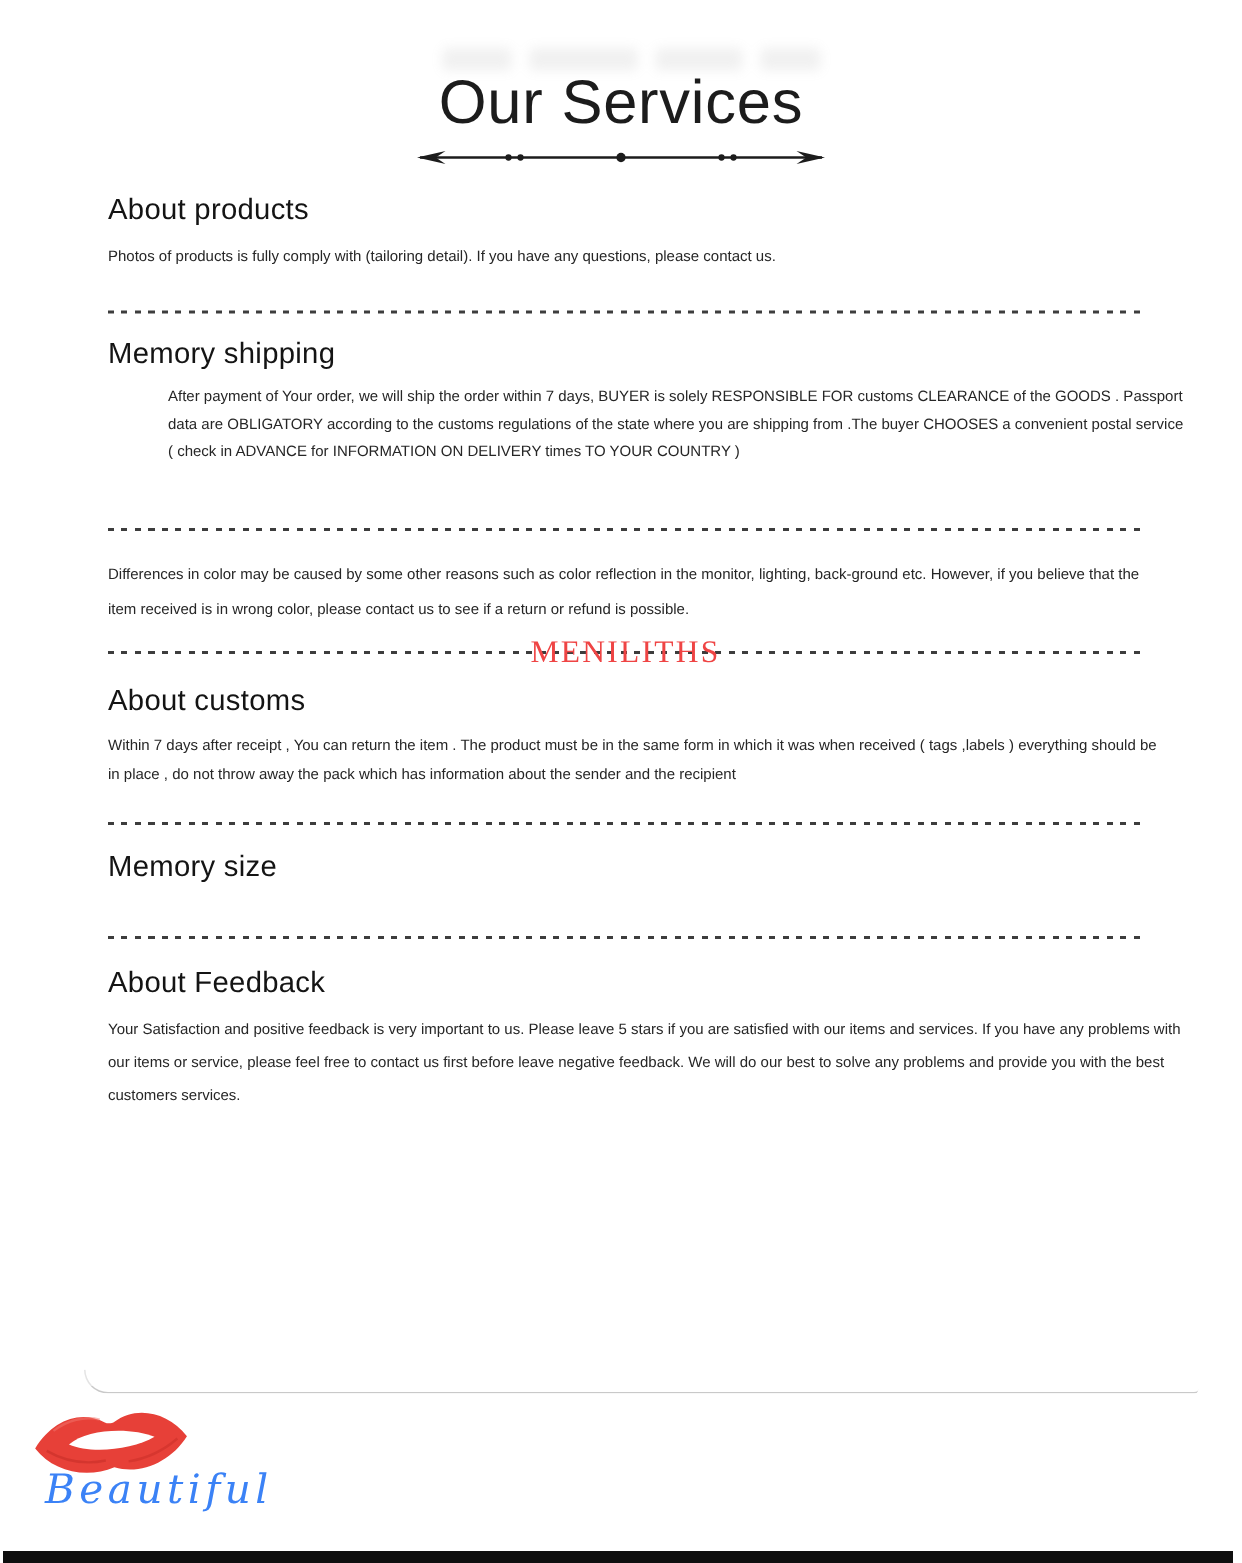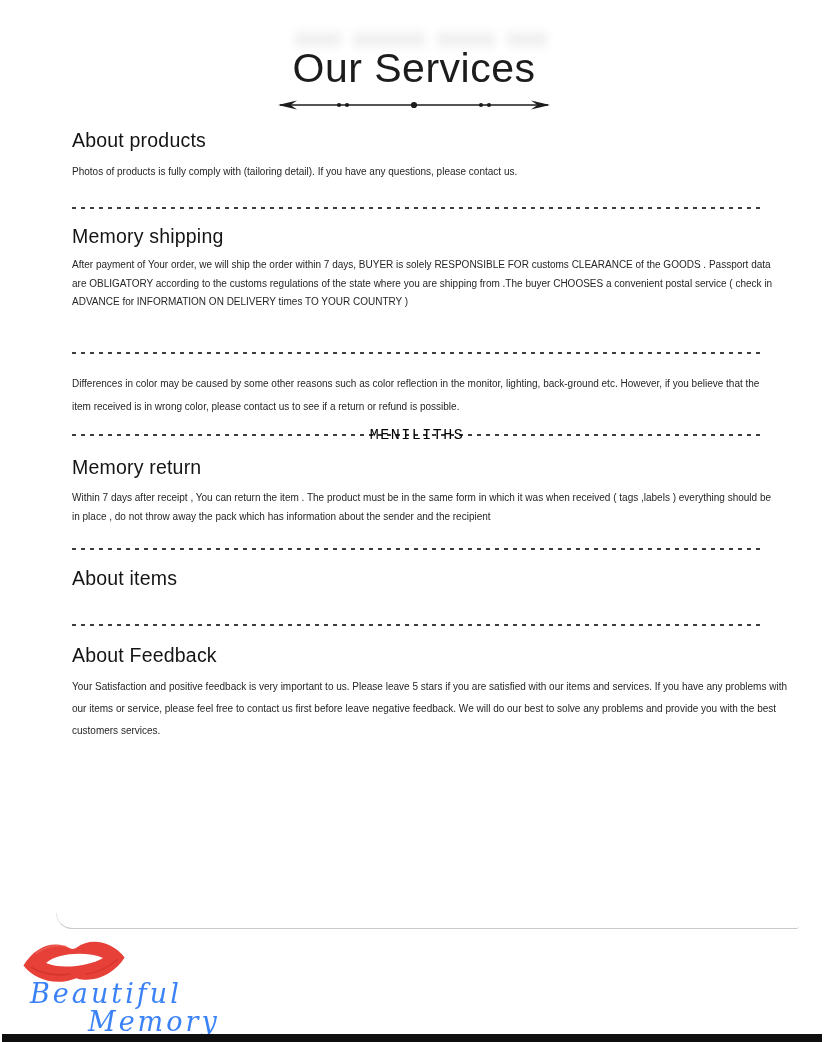--- a/index.html
+++ b/index.html
@@ -57,34 +57,34 @@
     height: 2px;
     width: 690px;
     background: repeating-linear-gradient(to right, #3d3d3d 0 4px, transparent 4px 9px);
   }
   .divider-wrap { position: relative; width: 690px; }
   .watermark-text {
     position: absolute;
     left: 50%;
     top: 50%;
     transform: translate(-50%, -50%);
-    font-family: Liberation Mono, monospace;
-    font-size: 15px;
+    font-family: Liberation Serif, serif;
+    font-size: 21px;
     letter-spacing: 1.5px;
-    color: #000000;
+    color: #ef4444;
     white-space: nowrap;
   }
 
   
   .h-products { margin-top: 15px; }
   .b-products { margin-top: 11px; line-height: 18px; max-width: 700px; }
   .d1 { margin-top: 26px; }
 
   .h-shipping { margin-top: 16px; }
-  .b-shipping { margin-top: 8px; line-height: 18.5px; max-width: 710px; }
+  .b-shipping { margin-top: 8px; line-height: 18.5px; max-width: 710px; margin-left: 40px; }
   .d2 { margin-top: 40px; }
 
   .h-color { margin-top: 17px; }
   .b-color { margin-top: 18px; line-height: 23px; max-width: 690px; }
   .d3 { margin-top: 16px; }
 
   .h-return { margin-top: 20px; }
   .b-return { margin-top: 9px; line-height: 19px; max-width: 705px; }
   .d4 { margin-top: 22px; }
 
@@ -178,27 +178,27 @@
 
     <div>
       <div class="section-body b-color">Differences in color may be caused by some other reasons such as color reflection in the monitor, lighting, back-ground etc. However, if you believe that the item received is in wrong color,  please contact us to see if a return or refund is possible.</div>
     </div>
     <div class="divider-wrap d3">
       <div class="dashed"></div>
       <span class="watermark-text">MENILITHS</span>
     </div>
 
     <div>
-      <div class="section-heading h-return">Memory return</div>
+      <div class="section-heading h-return">About customs</div>
       <div class="section-body b-return">Within 7 days after receipt , You can return the item . The product must be in the same form in which it was when received ( tags ,labels ) everything should be in place , do not throw away the pack which has information about the sender and the recipient</div>
     </div>
     <div class="dashed d4"></div>
 
     <div>
-      <div class="section-heading h-size">About items</div>
+      <div class="section-heading h-size">Memory size</div>
     </div>
     <div class="dashed d5"></div>
 
     <div>
       <div class="section-heading h-feedback">About Feedback</div>
       <div class="section-body b-feedback">Your Satisfaction and positive feedback is very important to us. Please leave 5 stars if you are satisfied with our items and services. If you have any problems with our items or service, please feel free to contact us first before leave negative feedback. We will do our best to solve any problems and provide you with the best customers services.</div>
     </div>
 
   </div>
 
@@ -208,18 +208,17 @@
     <path d="M6,52 C30,18 66,8 94,26 C97,28 103,28 106,26 C134,8 172,18 194,50
              C172,80 134,94 102,82 C66,94 26,82 6,52 Z" fill="#e74038"></path>
     <path d="M48,50 C72,32 126,34 154,48 C126,62 74,64 48,50 Z" fill="#ffffff"></path>
     <path d="M20,56 C44,72 70,76 92,73" stroke="#b3221c" stroke-width="3" fill="none" opacity="0.35"></path>
     <path d="M120,76 C144,74 166,64 182,52" stroke="#b3221c" stroke-width="3" fill="none" opacity="0.3"></path>
     <path d="M30,32 C48,20 70,16 88,22" stroke="#f2766e" stroke-width="3" fill="none" opacity="0.5"></path>
   </svg>
 
   <div class="brand-text">
     <div class="brand-line1">Beautiful</div>
-    <div class="brand-line2">Memory</div>
   </div>
 
   <div class="bottom-bar"></div>
 
 </div>
 
 </body></html>

